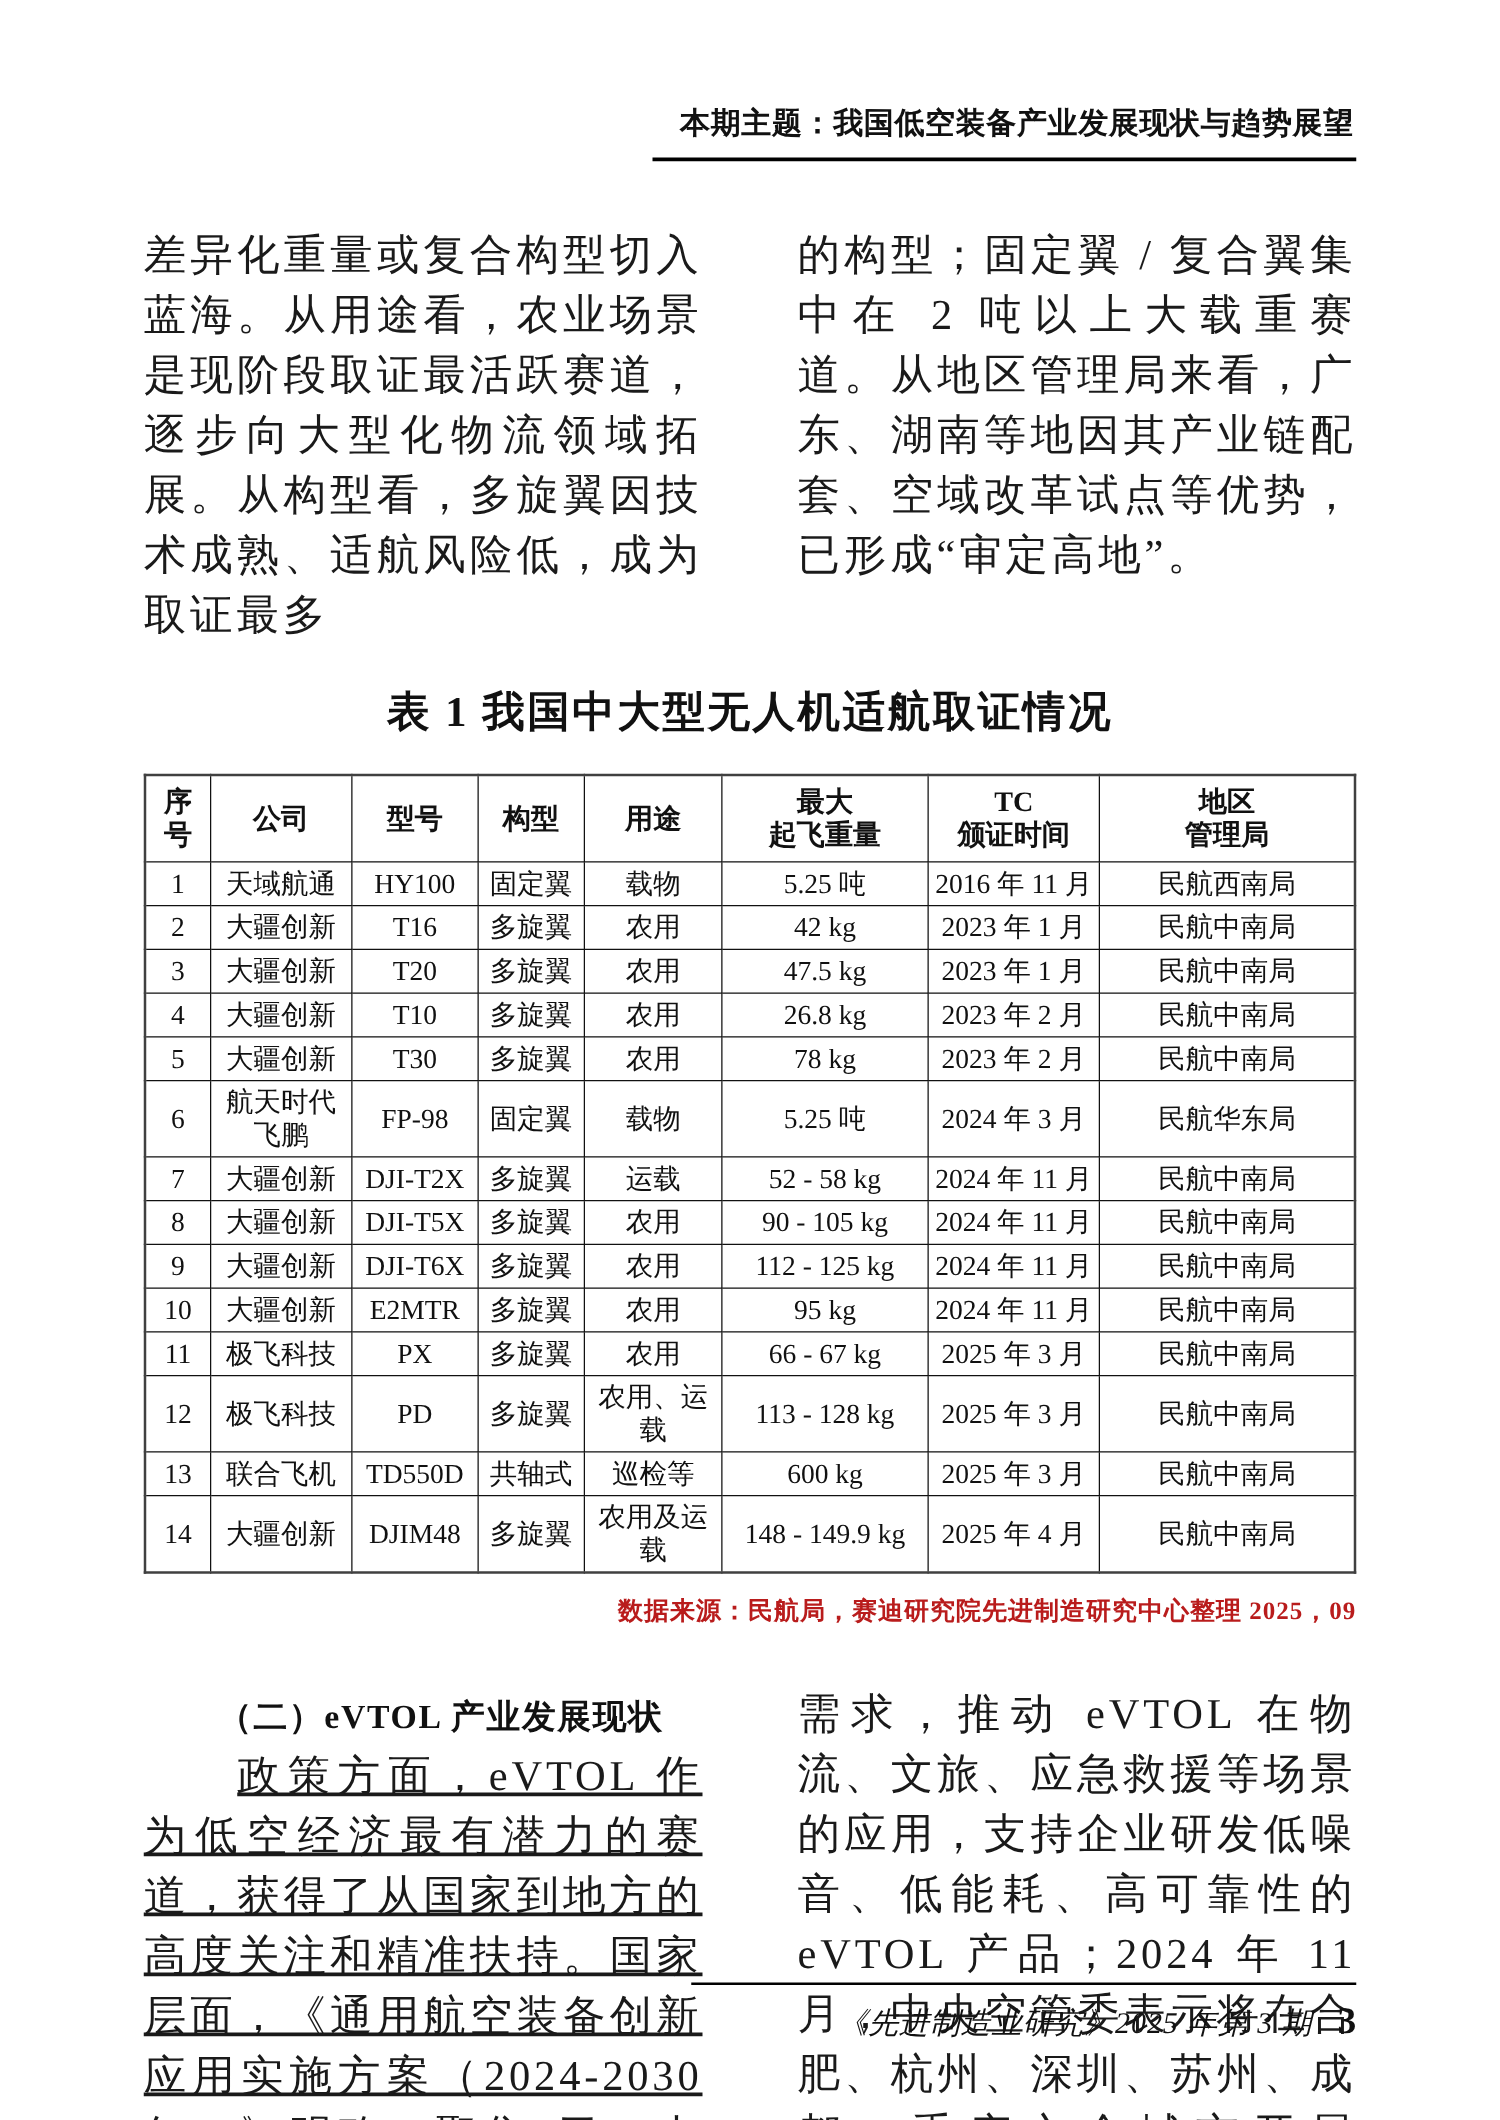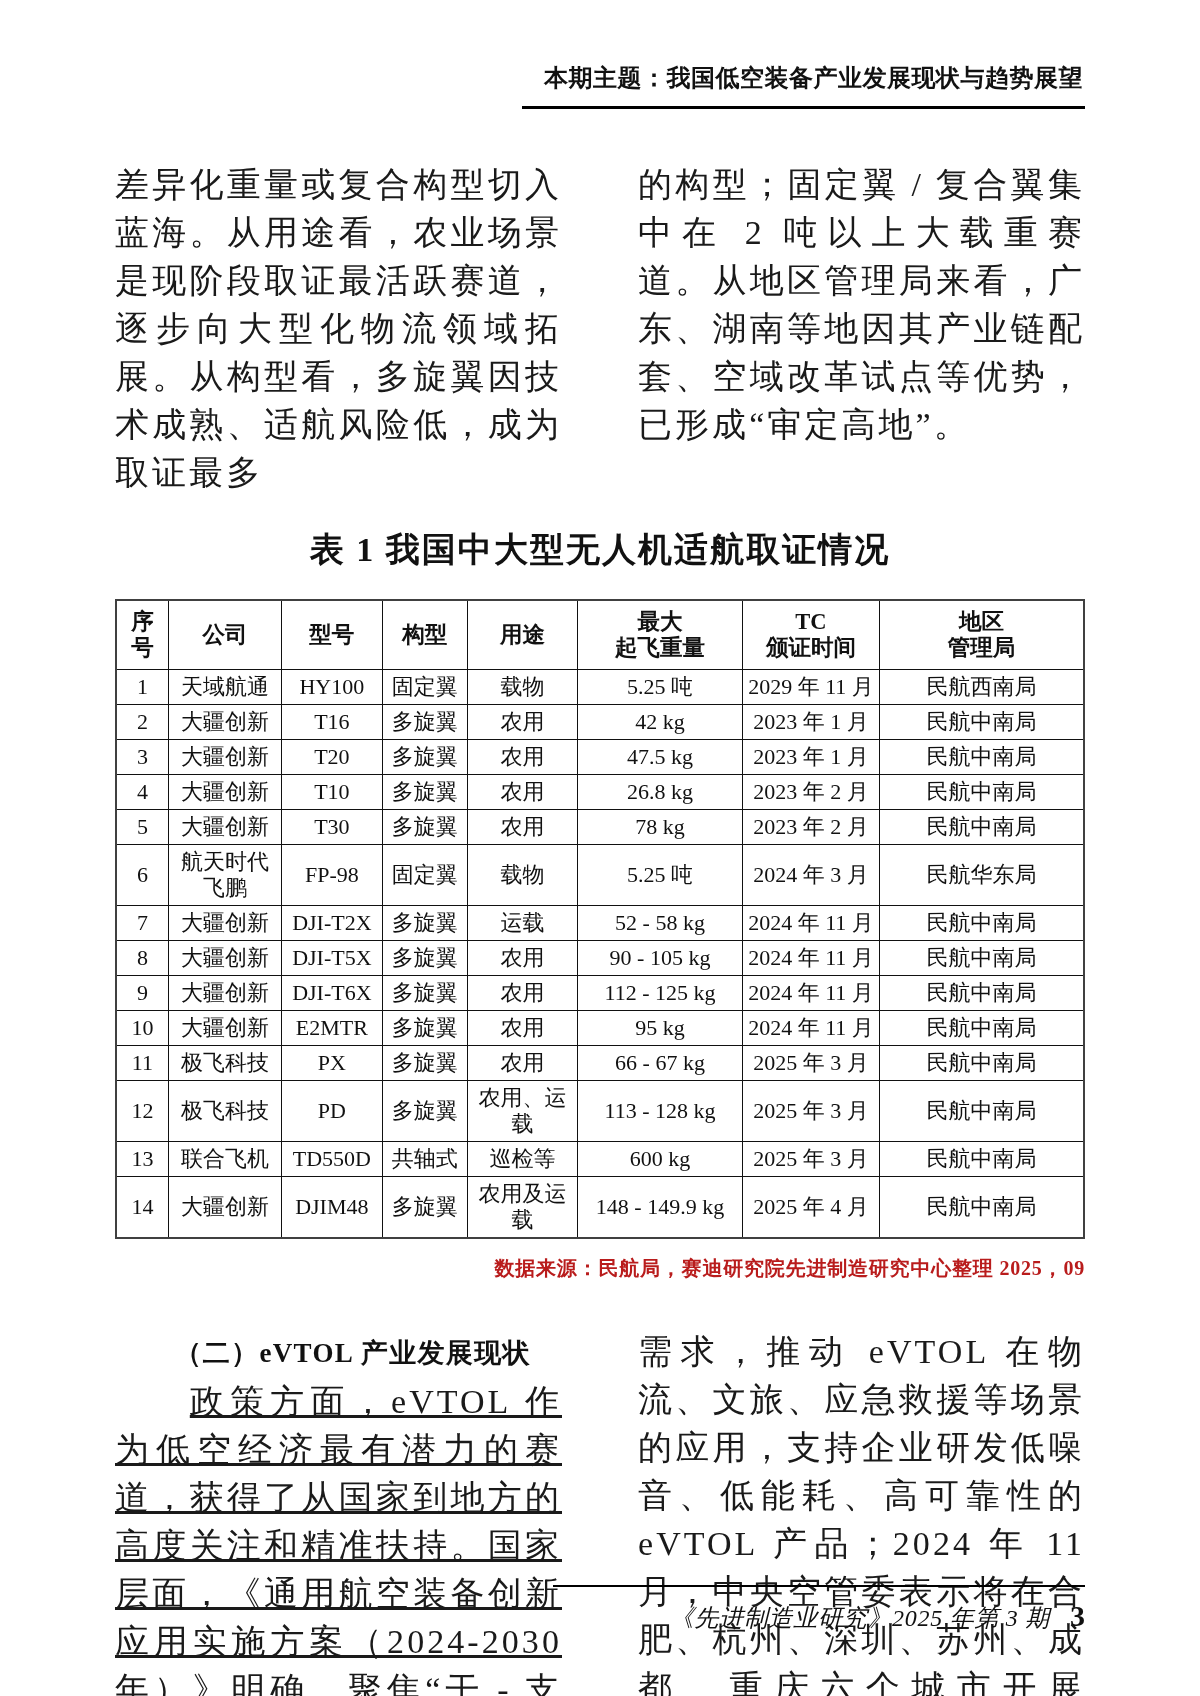--- a/index.html
+++ b/index.html
@@ -6,21 +6,21 @@
   html, body { background: #ffffff; }
   body {
     font-family: "Liberation Serif", "DejaVu Serif", serif;
     color: #111111;
   }
   .page {
     position: relative;
     width: 1200px;
     height: 1696px;
     background: #ffffff;
-    padding: 62px 115px 0 115px;
+    padding: 82px 115px 0 115px;
     overflow: hidden;
     border-radius: 17px;
   }
   
   .running-head {
     display: flex;
     justify-content: flex-end;
   }
   .running-head-inner {
     font-size: 24px;
@@ -155,21 +155,21 @@
         </tr>
     </thead>
     <tbody>
         <tr>
           <td>1</td>
           <td>天域航通</td>
           <td>HY100</td>
           <td>固定翼</td>
           <td>载物</td>
           <td>5.25 吨</td>
-          <td>2029 年 11 月</td>
+          <td>2016 年 11 月</td>
           <td>民航西南局</td>
         </tr>
         <tr>
           <td>2</td>
           <td>大疆创新</td>
           <td>T16</td>
           <td>多旋翼</td>
           <td>农用</td>
           <td>42 kg</td>
           <td>2023 年 1 月</td>

